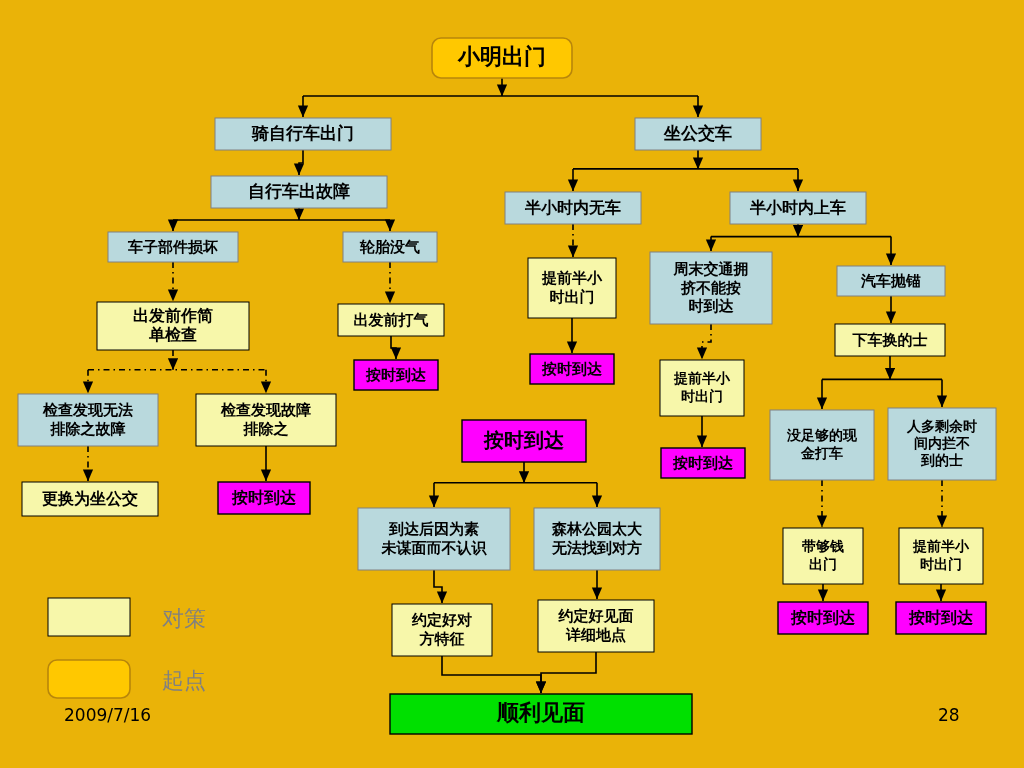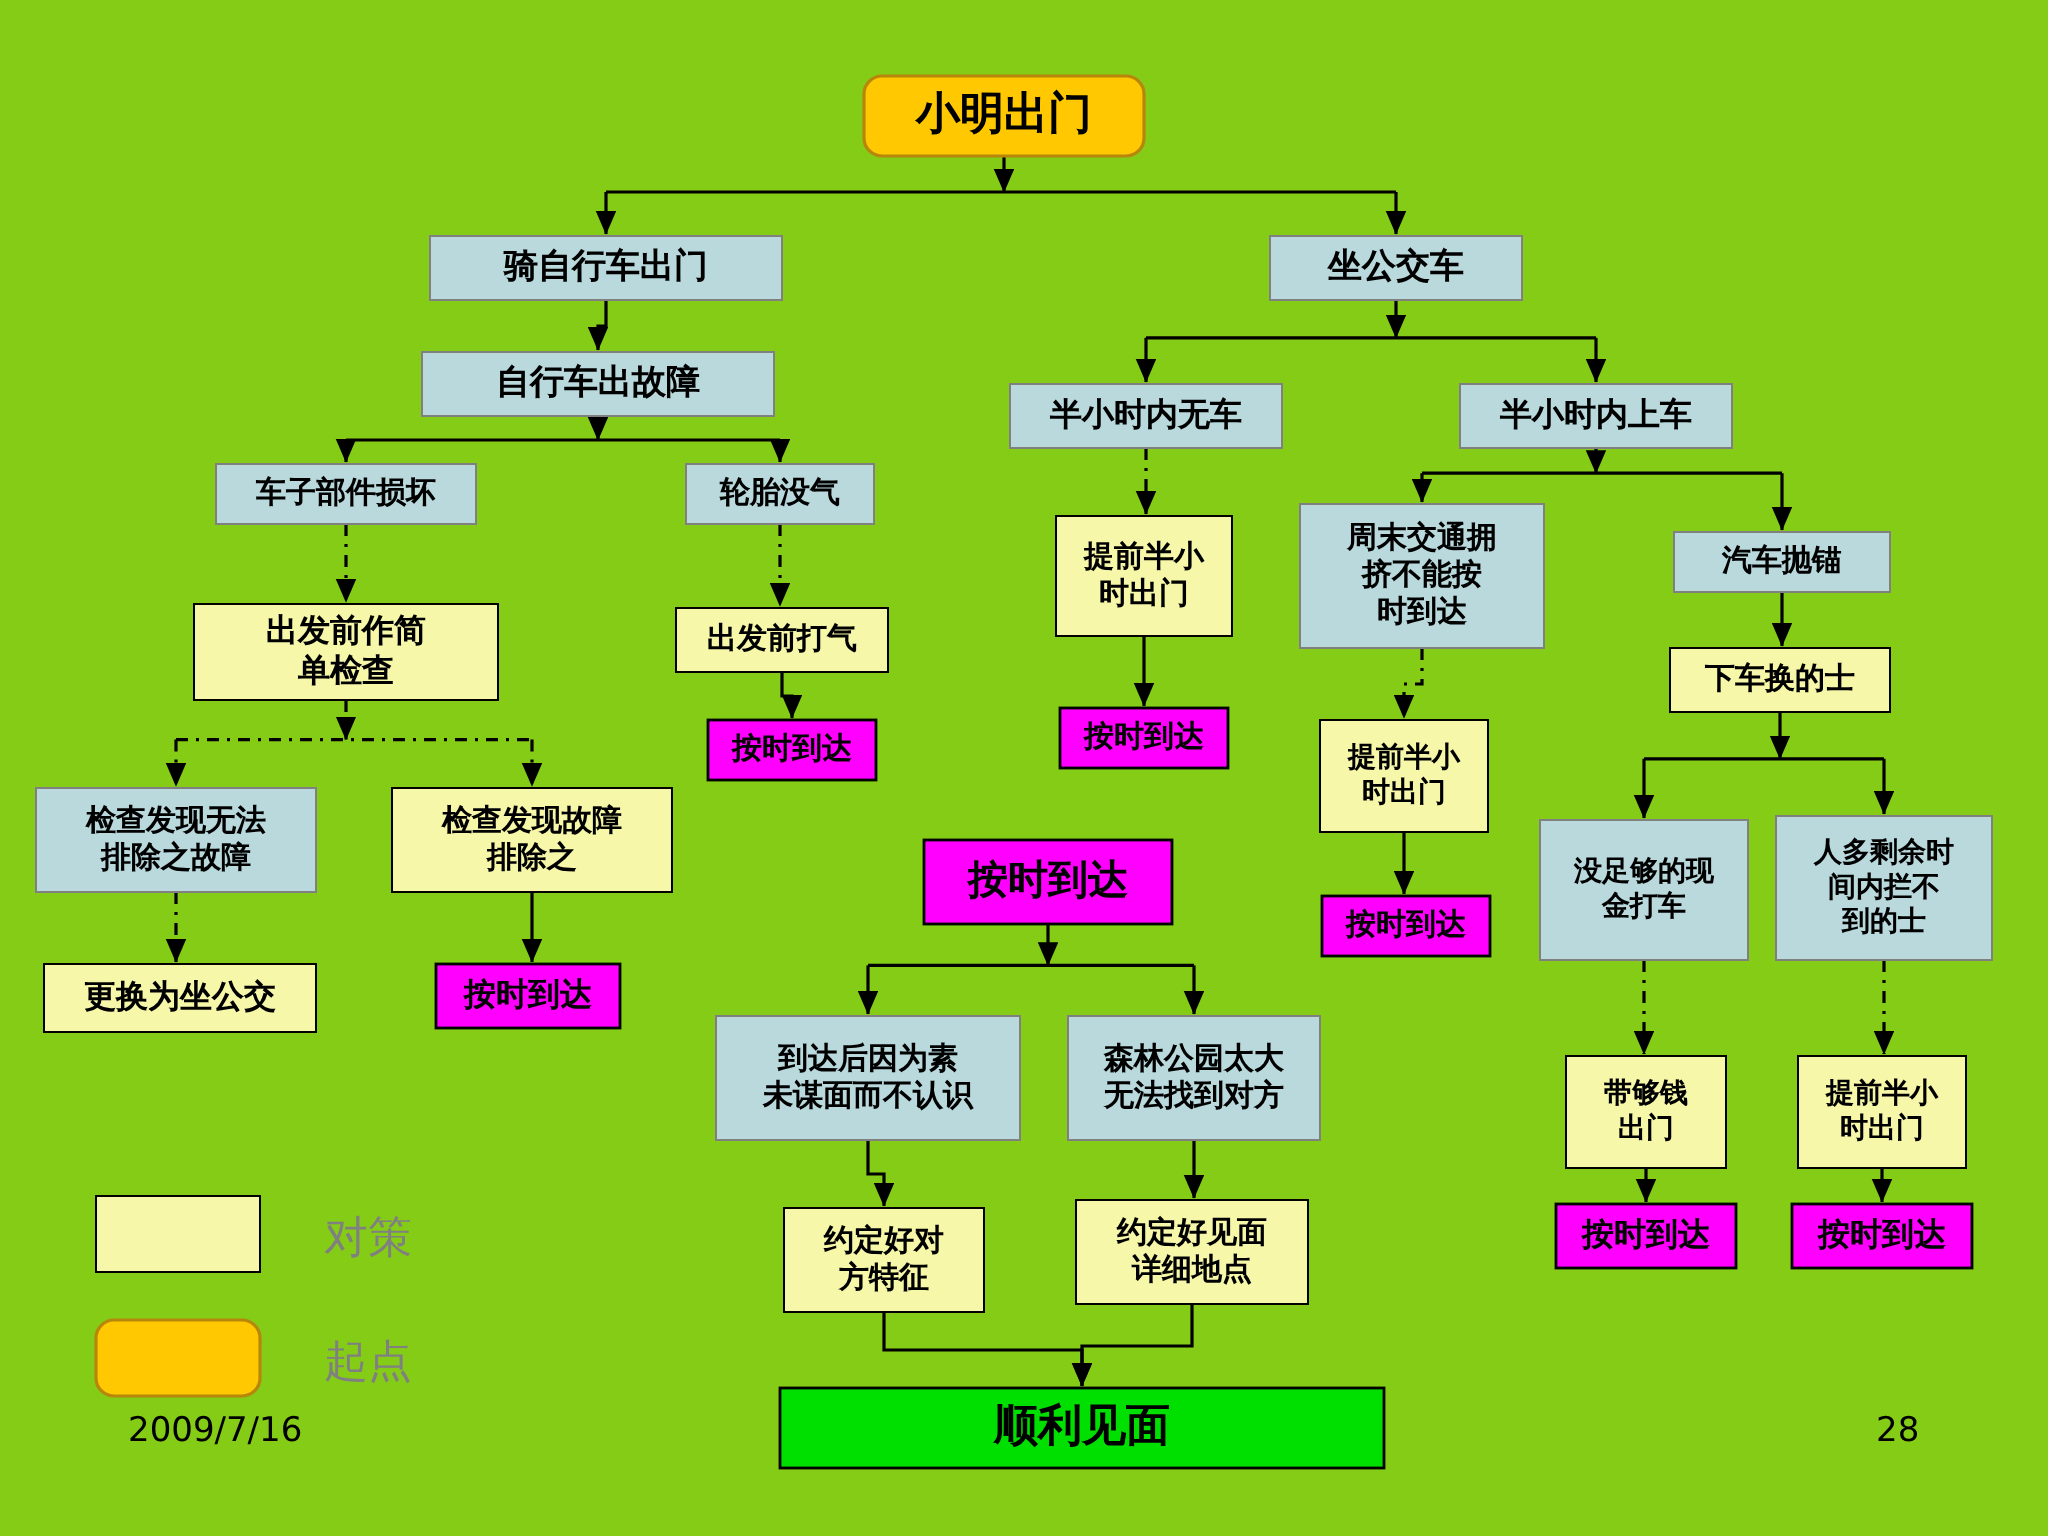--- a/index.html
+++ b/index.html
@@ -11,21 +11,21 @@
     width: 1024px;
     height: 768px;
     overflow: hidden;
     font-family: "DejaVu Sans", "Liberation Sans", sans-serif;
     position: relative;
   }
   #slide {
     position: relative;
     width: 1024px;
     height: 768px;
-    background: #84cc16;
+    background: #eab308;
   }
   #chart-svg {
     position: absolute;
     left: 0;
     top: 0;
     width: 1024px;
     height: 768px;
   }
   .node-text {
     font-family: "DejaVu Sans", "Liberation Sans", sans-serif;

